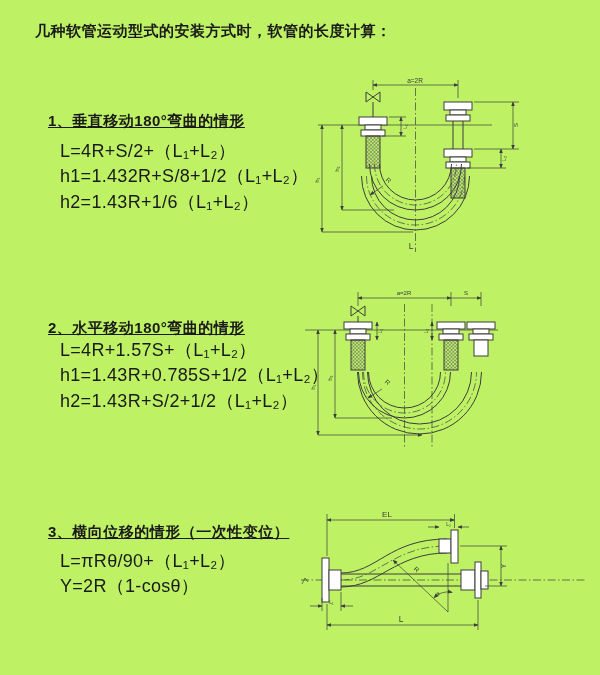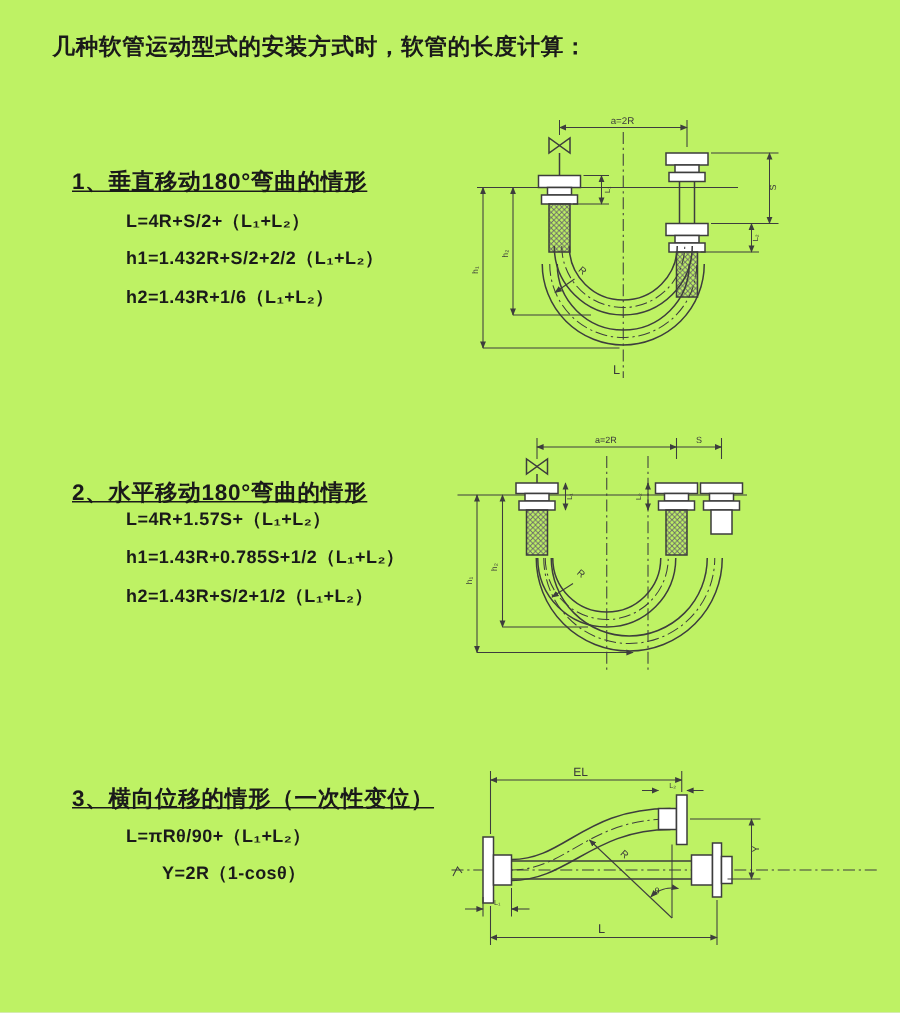--- a/index.html
+++ b/index.html
@@ -10,50 +10,50 @@
   }
   .doc-title{
     position:absolute;left:35px;top:22px;font-size:15px;font-weight:bold;
     letter-spacing:0.5px;white-space:nowrap;
   }
   .sec-head{
     position:absolute;left:48px;font-size:15px;font-weight:bold;
     letter-spacing:0.5px;white-space:nowrap;text-decoration:underline;
   }
   .formula{
-    position:absolute;left:84px;font-size:12px;font-weight:bold;
+    position:absolute;left:60px;font-size:18px;font-weight:normal;
     letter-spacing:0.3px;white-space:nowrap;
   }
   .fig{position:absolute;}
   svg text{fill:#3a3a3a;font-family:"Liberation Sans","DejaVu Sans",sans-serif;}
   svg .dw{stroke:#3d3d3d;stroke-width:1;fill:none;}
   svg .dwf{stroke:#3d3d3d;stroke-width:1;fill:#ffffff;}
   svg .dim{stroke:#3d3d3d;stroke-width:0.7;fill:none;}
   svg .cl{stroke:#3d3d3d;stroke-width:0.7;fill:none;stroke-dasharray:8 2.5 1.5 2.5;}
 </style>
 </head>
 <body>
 
 <div class="canvas">
 
   <div class="doc-title">几种软管运动型式的安装方式时，软管的长度计算：</div>
 
   <div class="sec-head" style="top:112px;">1、垂直移动180°弯曲的情形</div>
   <div class="formula" style="top:139px;">L=4R+S/2+（L₁+L₂）</div>
-  <div class="formula" style="top:164px;">h1=1.432R+S/2+2/2（L₁+L₂）</div>
+  <div class="formula" style="top:164px;">h1=1.432R+S/8+1/2（L₁+L₂）</div>
   <div class="formula" style="top:190px;">h2=1.43R+1/6（L₁+L₂）</div>
 
   <div class="sec-head" style="top:303px;margin-top:16px;">2、水平移动180°弯曲的情形</div>
   <div class="formula" style="top:338px;">L=4R+1.57S+（L₁+L₂）</div>
   <div class="formula" style="top:363px;">h1=1.43R+0.785S+1/2（L₁+L₂）</div>
   <div class="formula" style="top:389px;">h2=1.43R+S/2+1/2（L₁+L₂）</div>
 
   <div class="sec-head" style="top:523px;">3、横向位移的情形（一次性变位）</div>
   <div class="formula" style="top:549px;">L=πRθ/90+（L₁+L₂）</div>
-  <div class="formula" style="top:574px;margin-left:24px;">Y=2R（1-cosθ）</div>
+  <div class="formula" style="top:574px;">Y=2R（1-cosθ）</div>
 
   <svg class="fig" style="left:280px;top:68px;" width="290" height="190" viewBox="0 0 290 190">
     <defs>
       <marker id="ar1" viewBox="0 0 10 10" refX="9" refY="5" markerWidth="7" markerHeight="7" orient="auto-start-reverse">
         <path d="M0 1L10 5L0 9z" fill="#3d3d3d"></path>
       </marker>
       <pattern id="hx1" width="3.5" height="3.5" patternUnits="userSpaceOnUse">
         <path d="M0 0L3.5 3.5M3.5 0L0 3.5" stroke="#6a6a6a" stroke-width="0.6"></path>
       </pattern>
     </defs>

